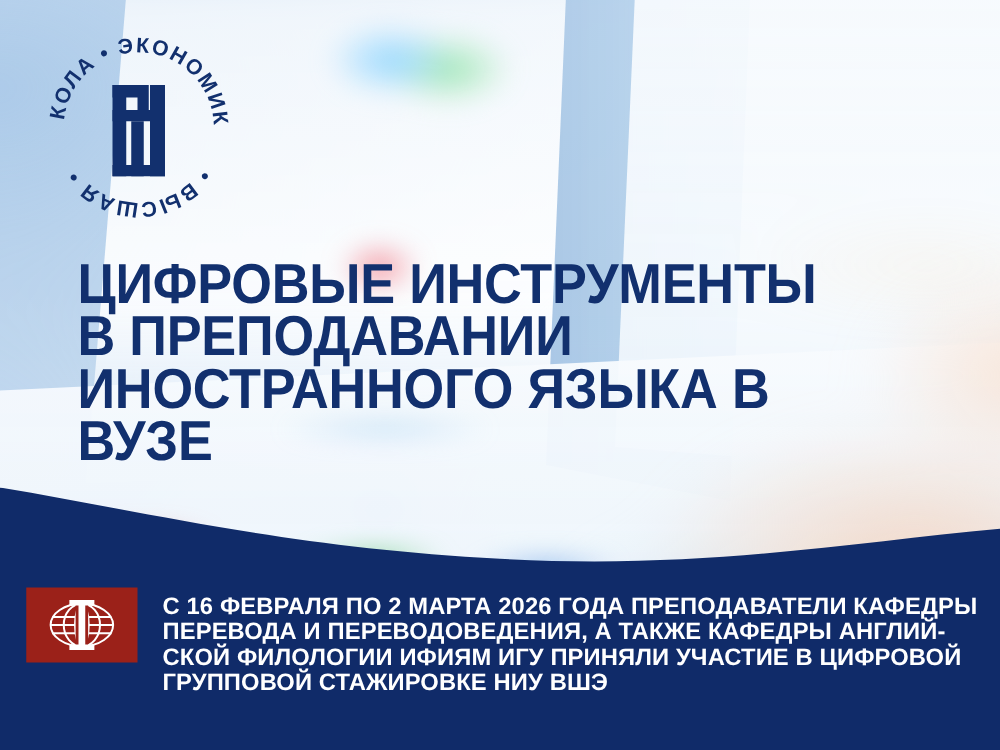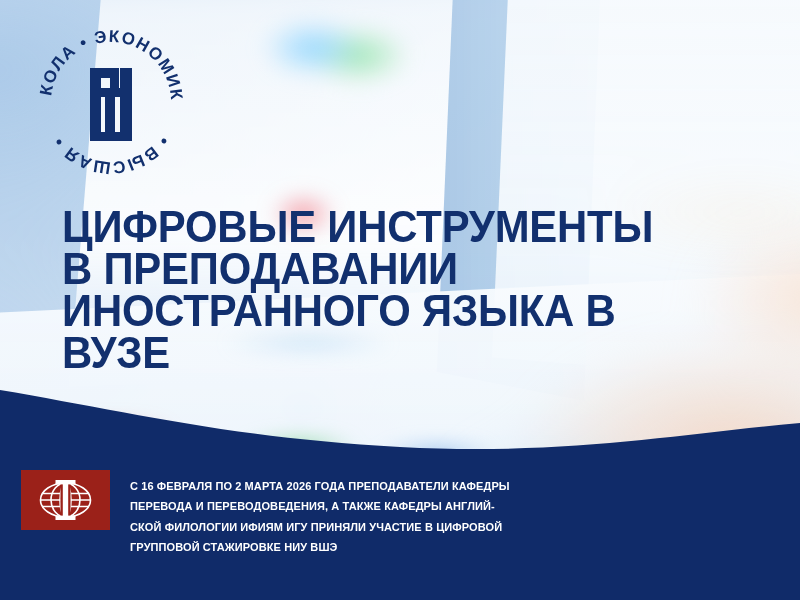--- a/index.html
+++ b/index.html
@@ -114,21 +114,21 @@
   .emblem{
     position:absolute;left:21px;top:470px;width:89px;height:60px;
     background:#9b2119;
   }
   .emblem svg{display:block;width:89px;height:60px;}
 
   .caption{
     position:absolute;left:130px;top:476px;width:652px;
     color:#ffffff;
     font-family:"Liberation Sans","DejaVu Sans",sans-serif;
-    font-weight:700;font-size:11px;line-height:20.4px;
+    font-weight:700;font-size:19px;line-height:20.4px;
     letter-spacing:.1px;text-transform:uppercase;
     white-space:pre-line;
   }
 </style>
 </head>
 <body>
 
 <div class="poster">
 
   <div class="bg">

